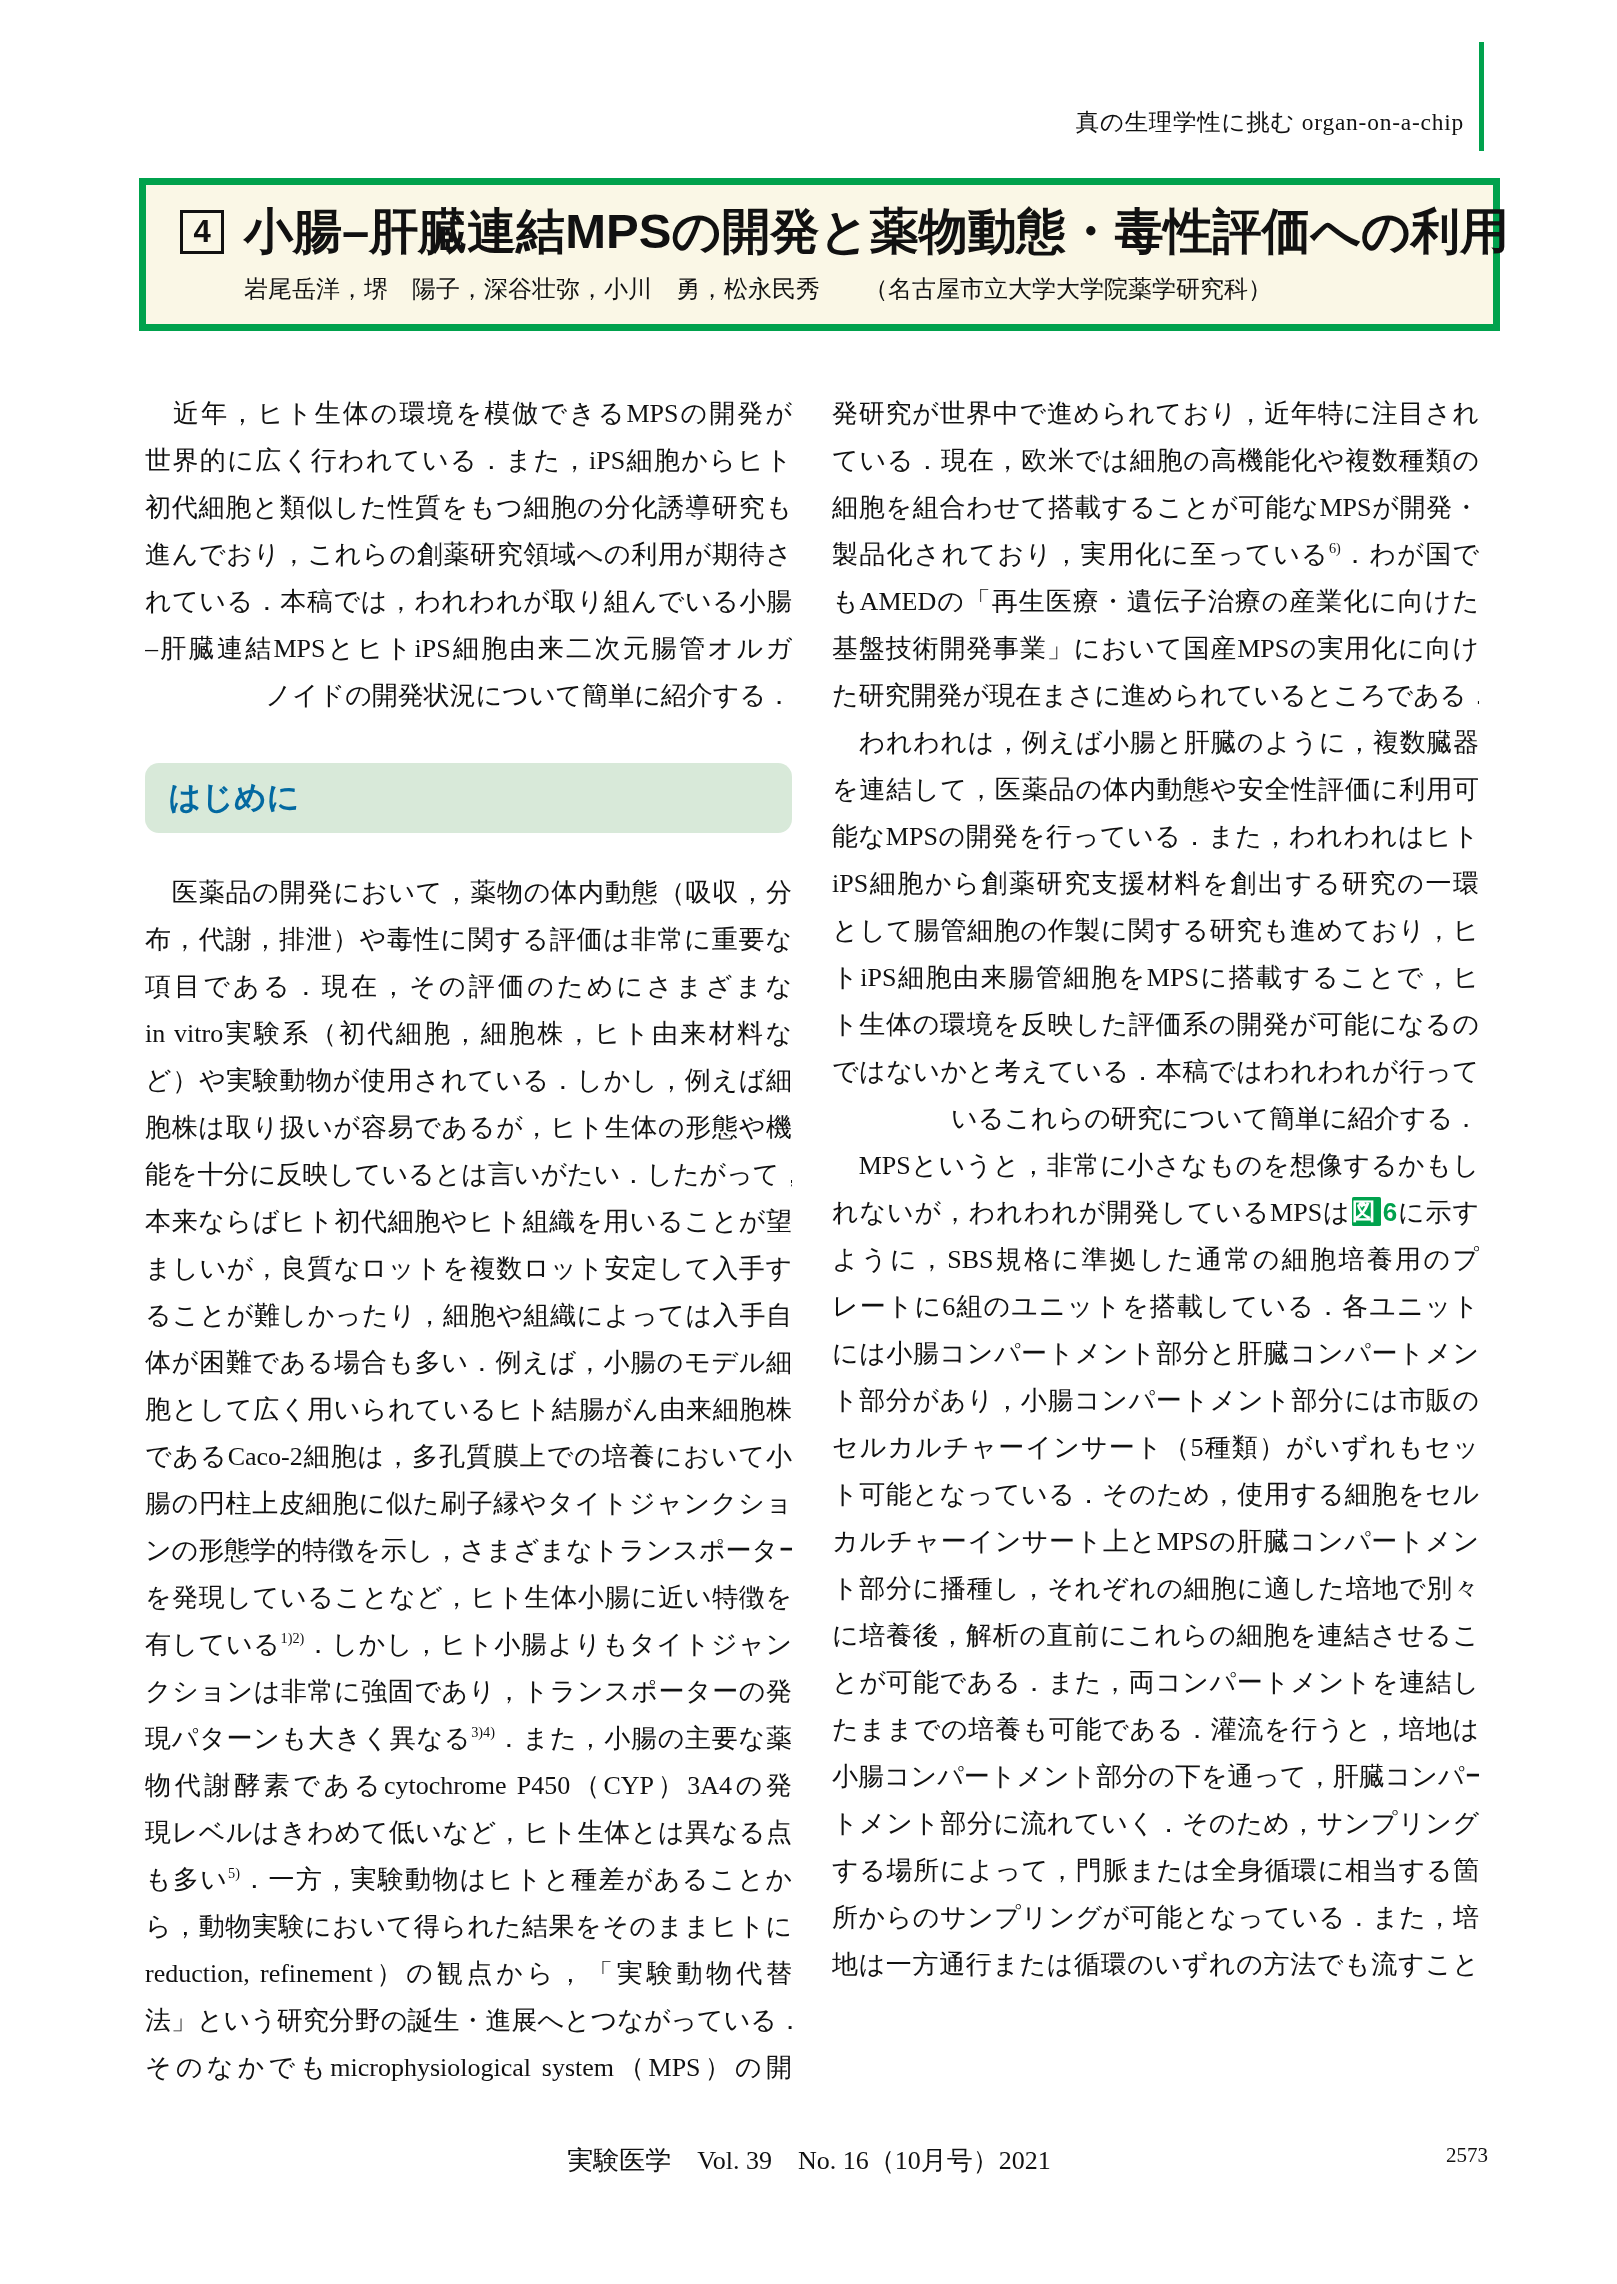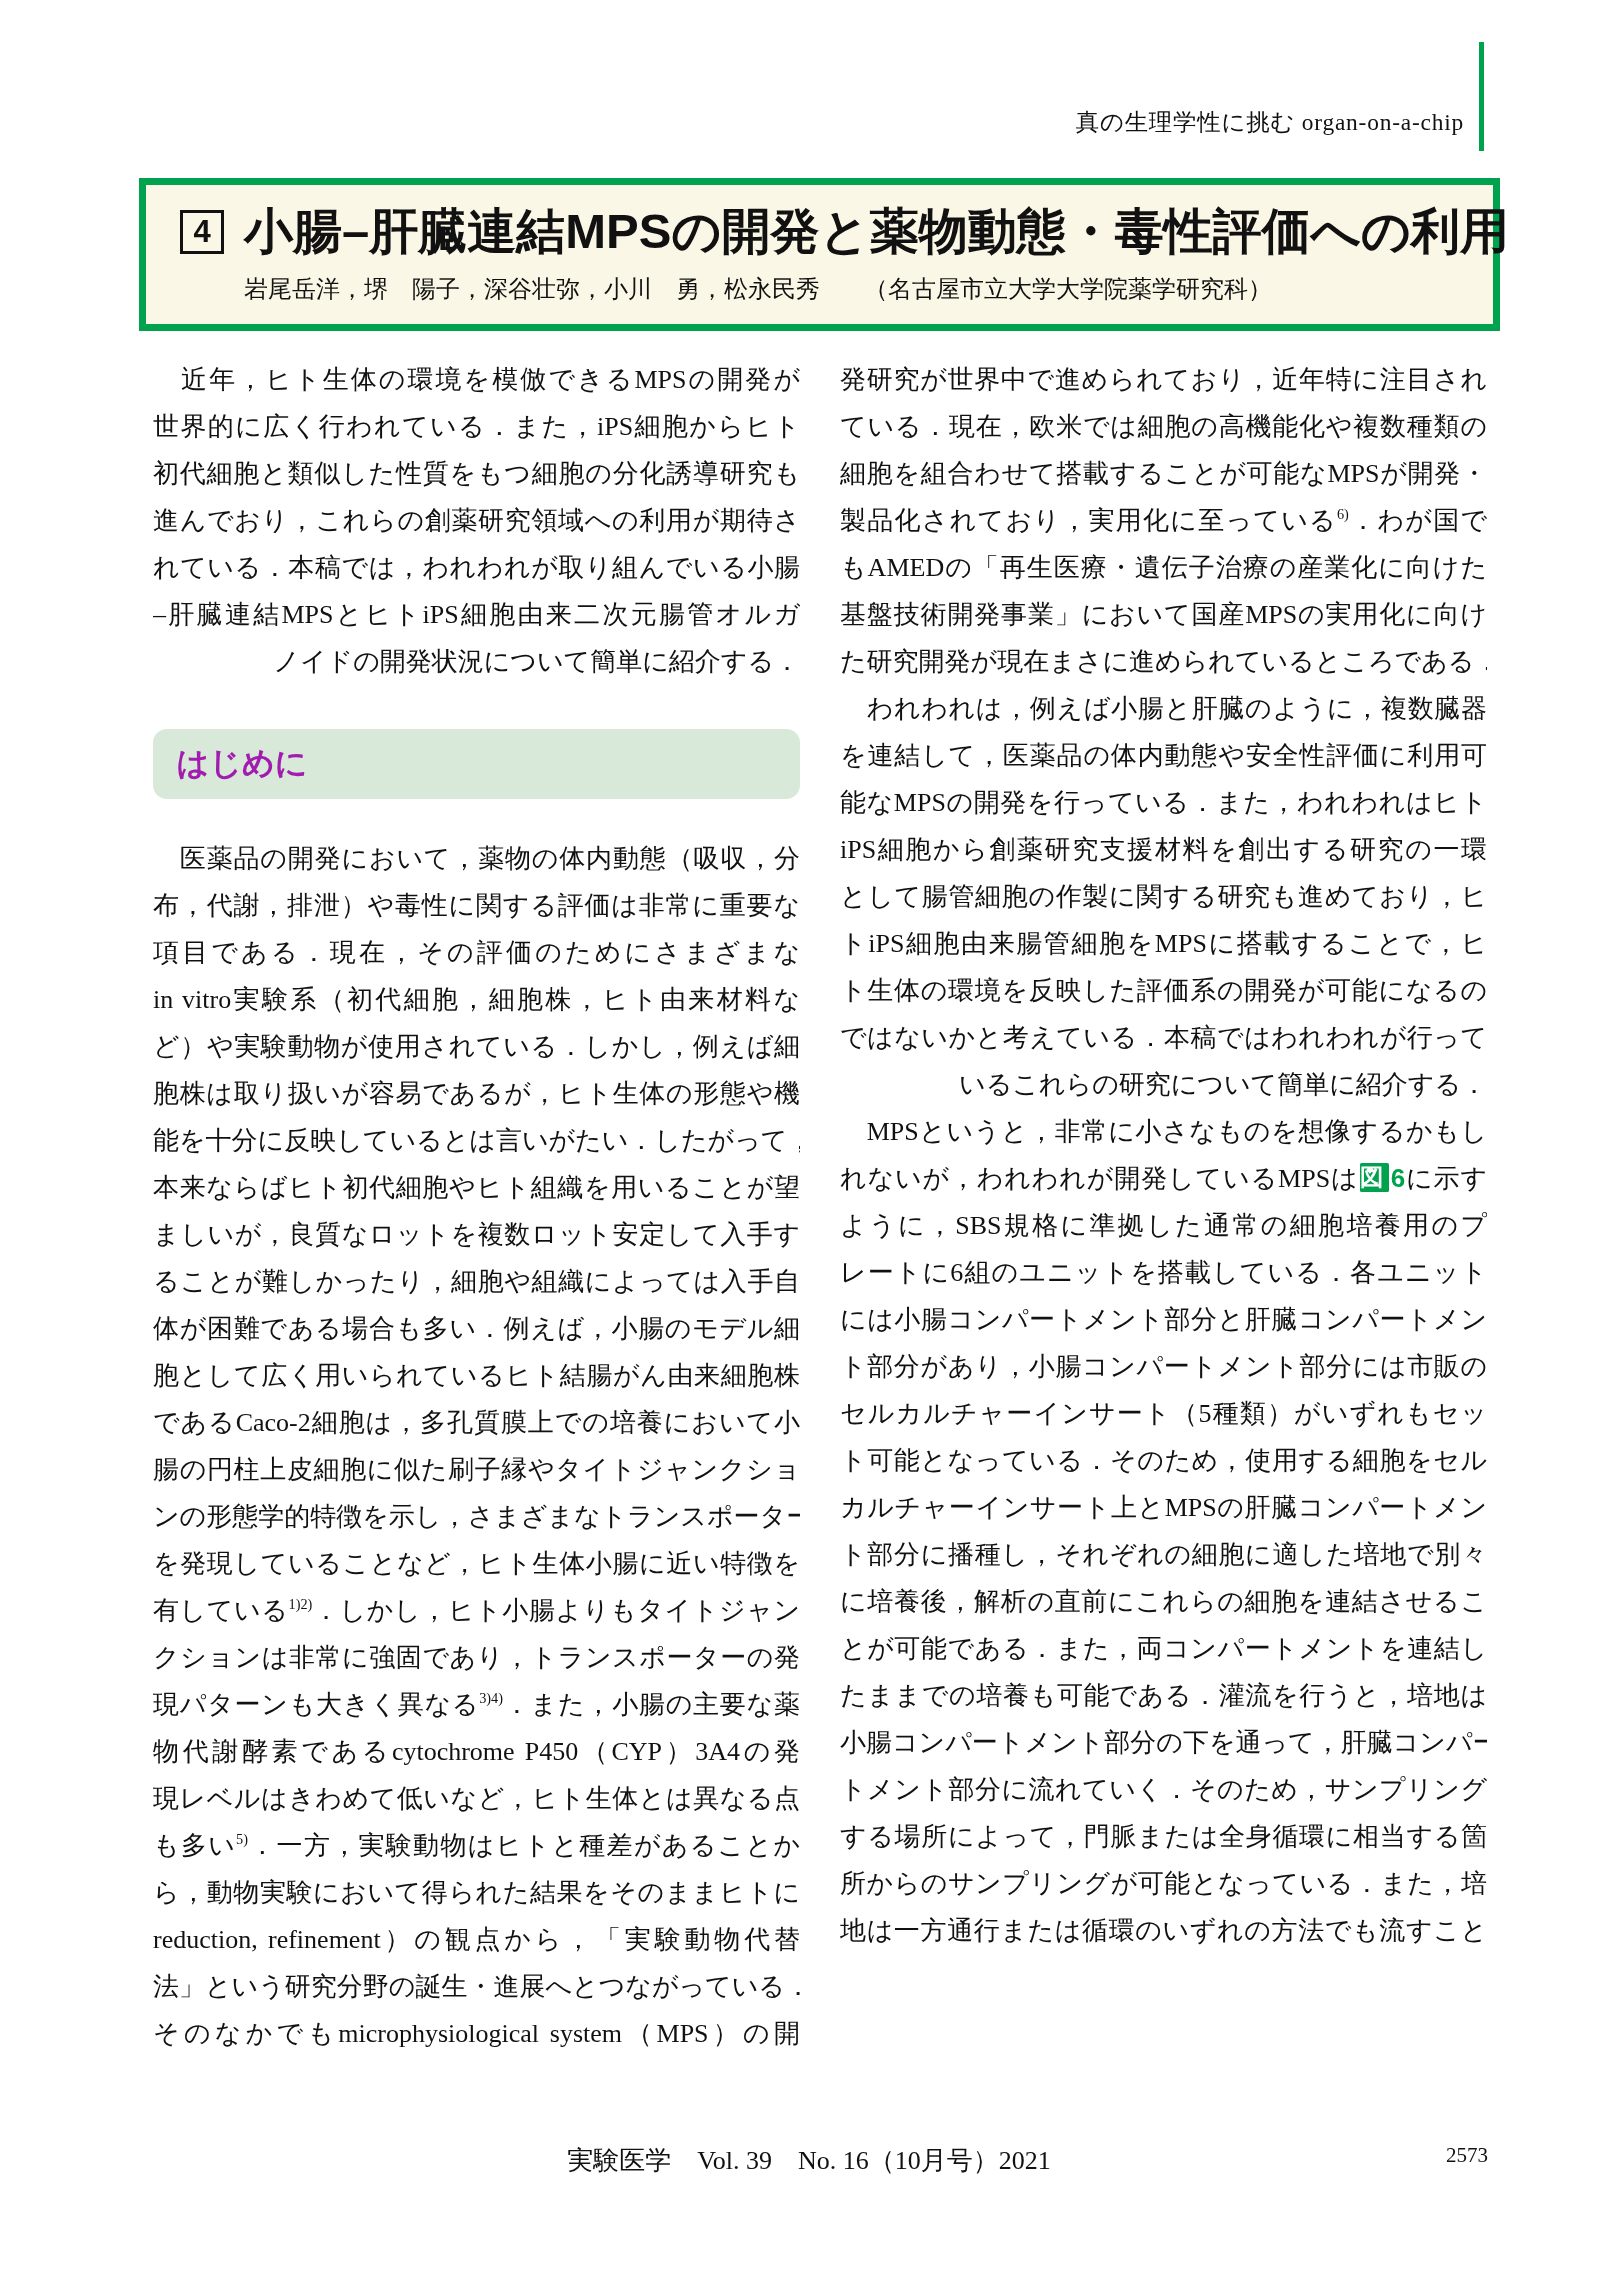--- a/index.html
+++ b/index.html
@@ -36,36 +36,36 @@
     font-weight: 700; font-size: 31px; flex: 0 0 auto; background: #faf7e6;
   }
   .title-text {
     font-family: "Liberation Sans", "DejaVu Sans", sans-serif;
     font-weight: 700; font-size: 49px; line-height: 1.1; white-space: nowrap;
   }
   .authors-row { margin: 14px 0 0 64px; font-size: 24px; white-space: nowrap; }
   .affiliation { font-size: 24px; margin-left: 20px; }
 
   
-  .col { position: absolute; top: 356px; width: 647px; margin-left: 8px; }
+  .col { position: absolute; top: 390px; width: 647px; }
   .col-left  { left: 145px; }
   .col-right { left: 832px; }
   .para { }
   .line {
     height: 47px; line-height: 47px; font-size: 26px;
     text-align: justify; text-align-last: justify;
     overflow: hidden; white-space: nowrap;
   }
   .line.no-just { text-align: right; text-align-last: auto; }
   .section-heading {
     margin: 44px 0 36px 0; height: 70px; width: 100%;
     background: #d8e9d9; border-radius: 14px;
     display: flex; align-items: center; padding-left: 23.4px;
     font-family: "Liberation Sans", "DejaVu Sans", sans-serif;
-    font-weight: 700; font-size: 32px; color: #a21caf;
+    font-weight: 700; font-size: 32px; color: #0369a1;
   }
   sup.sup { font-size: 0.55em; line-height: 0; vertical-align: super; }
   .i { }
   .figbadge {
     display: inline-block; width: 29px; height: 29px;
     background: #00a24d; color: #ffffff; text-align: center;
     font-family: "Liberation Sans", "DejaVu Sans", sans-serif;
     font-weight: 700; font-size: 23.4px; line-height: 29px;
     vertical-align: 1.6px; margin: 0 1.6px 0 1.6px; border-radius: 1.6px;
   }

